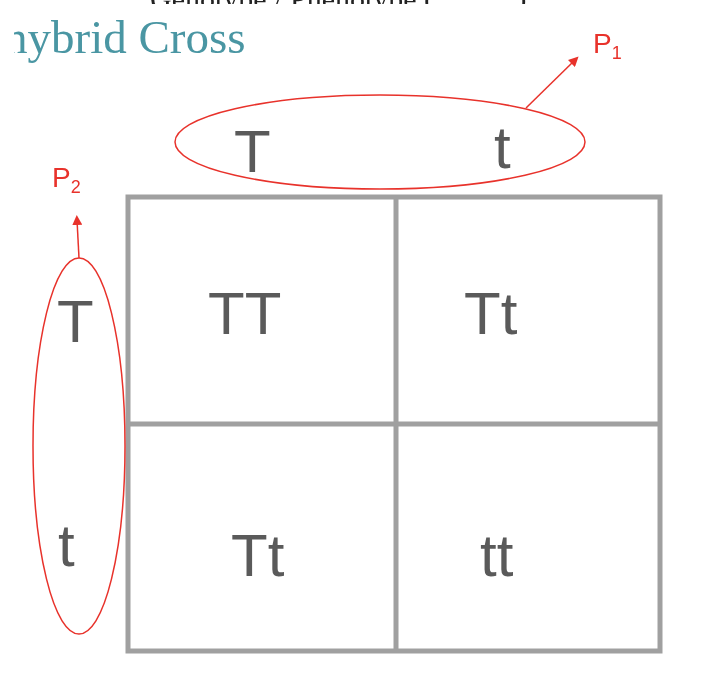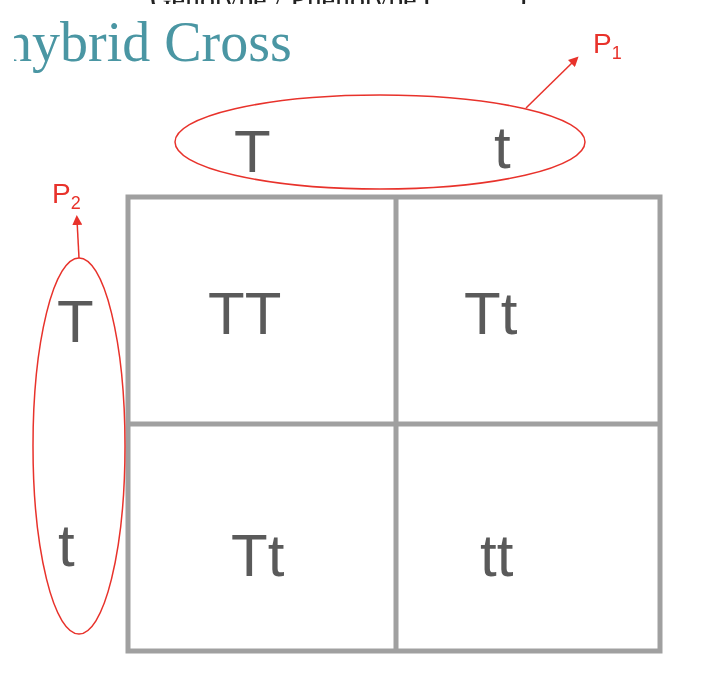--- a/index.html
+++ b/index.html
@@ -4,21 +4,21 @@
   <style>
     html, body { margin: 0; padding: 0; background: #ffffff; }
     body { width: 704px; height: 686px; position: relative; overflow: hidden; }
     .cutoff-text {
       position: absolute; left: 150px; top: -18px; width: 500px; height: 22px;
       font-family: "Liberation Serif", serif; font-size: 30px; color: #222;
       overflow: hidden; white-space: nowrap;
     }
     .title {
       position: absolute; left: 4px; top: 14px;
-      font-family: "Liberation Serif", serif; font-size: 56px; color: #4a96a3;
+      font-family: "Liberation Serif", serif; font-size: 47px; color: #4a96a3;
       line-height: 1; white-space: nowrap;
     }
     .title-clip { position: absolute; left: 14px; top: 0; width: 300px; height: 80px; overflow: hidden; }
     .label {
       position: absolute; font-family: "Liberation Sans", sans-serif; color: #5a5a5a;
       line-height: 1;
     }
     .plabel {
       position: absolute; font-family: "Liberation Sans", sans-serif; color: #e8322b; font-size: 28px; line-height: 1;
     }
@@ -50,21 +50,21 @@
   <ellipse cx="380" cy="142" rx="205" ry="47" fill="none" stroke="#e8322b" stroke-width="1.5"></ellipse>
   <line x1="526" y1="108" x2="575" y2="60" stroke="#e8322b" stroke-width="1.5" marker-end="url(#arrow)"></line>
 
   <ellipse cx="79" cy="446" rx="46" ry="188" fill="none" stroke="#e8322b" stroke-width="1.5"></ellipse>
   <line x1="79" y1="258" x2="77" y2="220" stroke="#e8322b" stroke-width="1.5" marker-end="url(#arrow)"></line>
 </svg>
 
 <div class="plabel" style="left:587px; top:30px;margin-left:6px;">
   <span>P</span><sub>1</sub>
 </div>
-<div class="plabel" style="left:52px; top:180px;">
+<div class="plabel" style="left:52px; top:164px;">
   <span>P</span><sub>2</sub>
 </div>
 
 <div class="label" style="left:234px; top:122px; font-size:60px;">T</div>
 <div class="label" style="left:494px; top:118px; font-size:60px;">t</div>
 
 <div class="label" style="left:57px; top:292px; font-size:60px;">T</div>
 <div class="label" style="left:58px; top:516px; font-size:60px;">t</div>
 
 <div class="label" style="left:208px; top:284px; font-size:60px;">TT</div>

